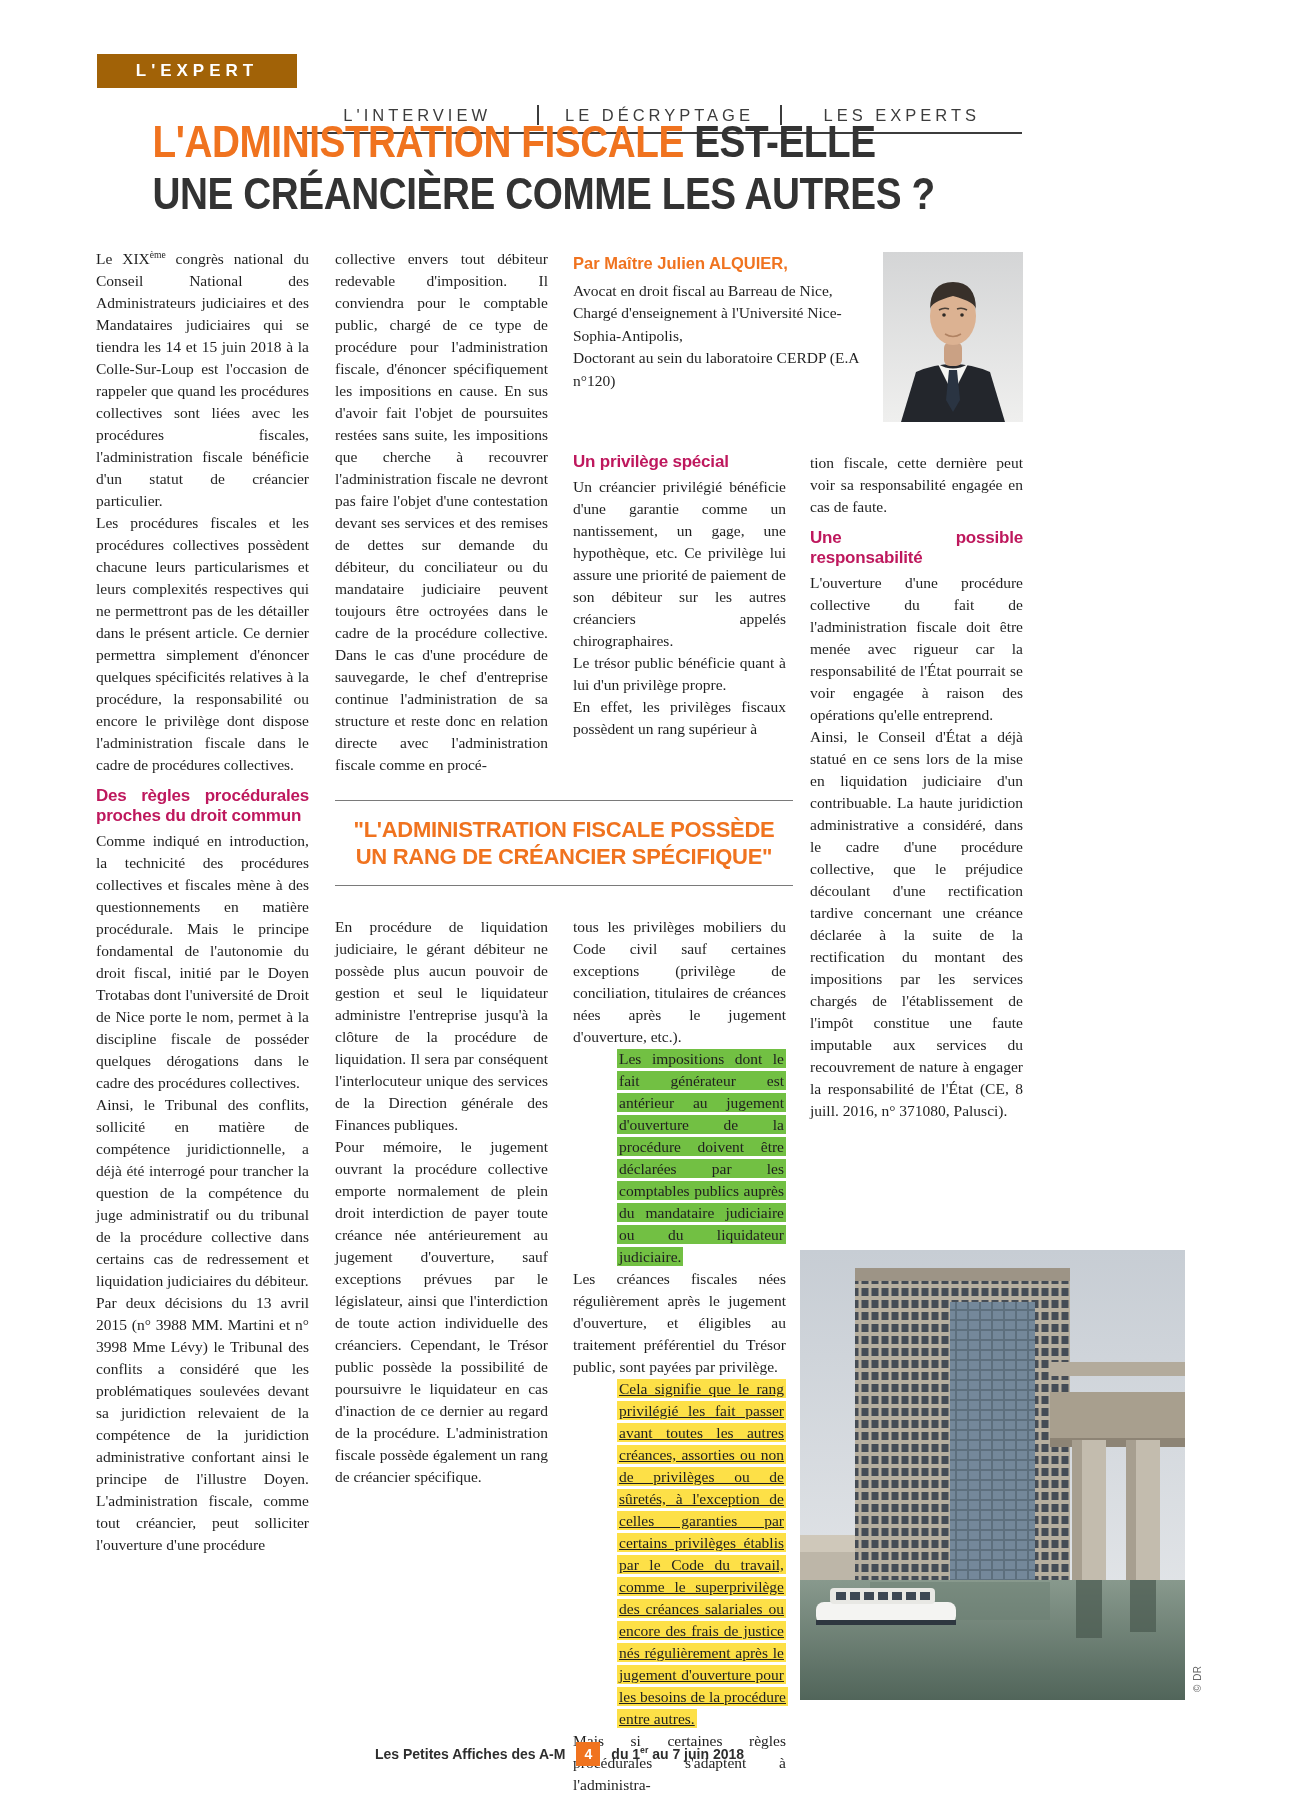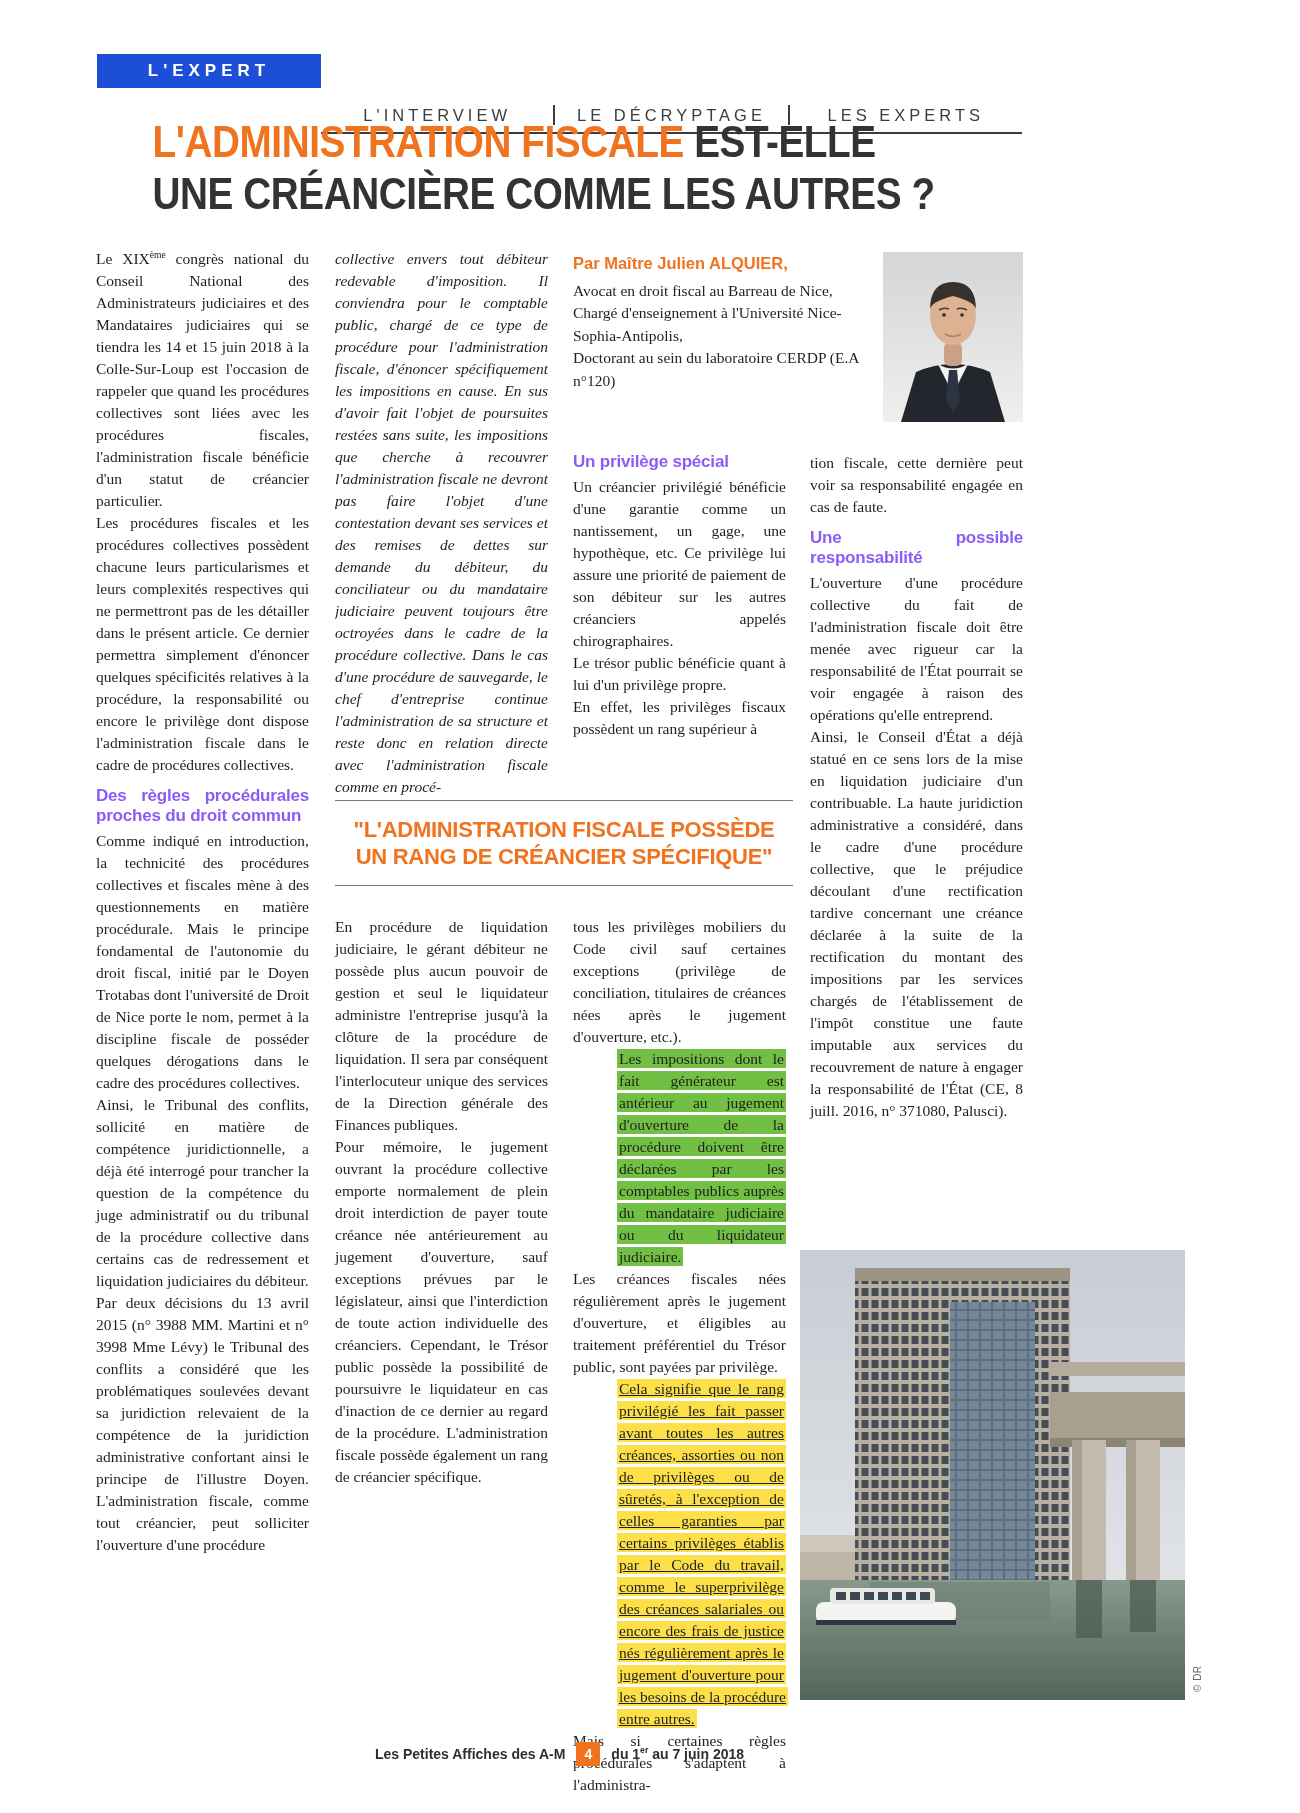--- a/index.html
+++ b/index.html
@@ -4,46 +4,46 @@
 <style>
   html,body { margin:0; padding:0; background:#ffffff; }
   .page {
     position:relative; width:1300px; height:1813px; background:#ffffff;
     font-family:"Liberation Serif", serif; color:#1f1f1f; overflow:hidden;
   }
 
   
   .navbar { position:absolute; left:97px; top:54px; width:925px; height:34px; display:flex;
             font-family:"Liberation Sans", sans-serif; }
-  .nav-active { width:224px; background:#1d4ed8; color:#ffffff; display:flex; align-items:center;
+  .nav-active { width:200px; background:#a16207; color:#ffffff; display:flex; align-items:center;
                 justify-content:center; font-weight:700; letter-spacing:5px; font-size:17px; }
   .nav-rest { flex:1; display:flex; align-items:center; border-bottom:2.5px solid #3c3c3c; height:100%;margin-top:44px; }
   .nav-tab { flex:1; text-align:center; letter-spacing:4px; font-size:16.5px; color:#3c3c3c; font-weight:500; }
   .nav-sep { width:2px; height:20px; background:#3c3c3c; }
 
   
   .title { position:absolute; left:97px; top:116px; width:925px; margin:0; text-align:left;
            font-family:"Liberation Sans", sans-serif; font-weight:700; font-size:44px;
            line-height:52px; color:#333333; }
   .t-line { display:block; transform:scaleX(0.88); transform-origin:center; white-space:nowrap;
             letter-spacing:-0.5px; }
   .accent { color:#f0731f; }
 
   
   .col { position:absolute; width:213px; font-size:15.5px; line-height:22px; text-align:justify; }
   .col p { margin:0; }
   #col1 { left:96px;  top:248px; }
-  #col2-upper { left:335px; top:248px; height:552px; overflow:hidden;font-style:italic; }
+  #col2-upper { left:335px; top:248px; height:552px; overflow:hidden; }
   #col2-lower { left:335px; top:916px; }
   #col3-upper { left:573px; top:452px; max-height:344px; overflow:hidden; }
   #col3-lower { left:573px; top:916px; }
   #col4 { left:810px; top:452px; }
 
   .sec-heading { font-family:"Liberation Sans", sans-serif; font-size:17px; line-height:20px;
-                 margin:10px 0 4px; color:#8b5cf6; letter-spacing:-0.2px; font-weight:700; }
+                 margin:10px 0 4px; color:#be185d; letter-spacing:-0.2px; font-weight:700; }
   sup { font-size:0.62em; vertical-align:super; line-height:0; }
 
   
   .author { position:absolute; left:573px; top:252px; width:450px; display:flex; gap:12px; }
   .author-text { flex:1; font-size:15.5px; line-height:22.5px; text-align:left; }
   .byline { font-family:"Liberation Sans", sans-serif; font-weight:700; color:#f0731f;
             font-size:16.5px; margin-bottom:5px; }
   .portrait { width:140px; height:170px; flex:none; }
 
   

